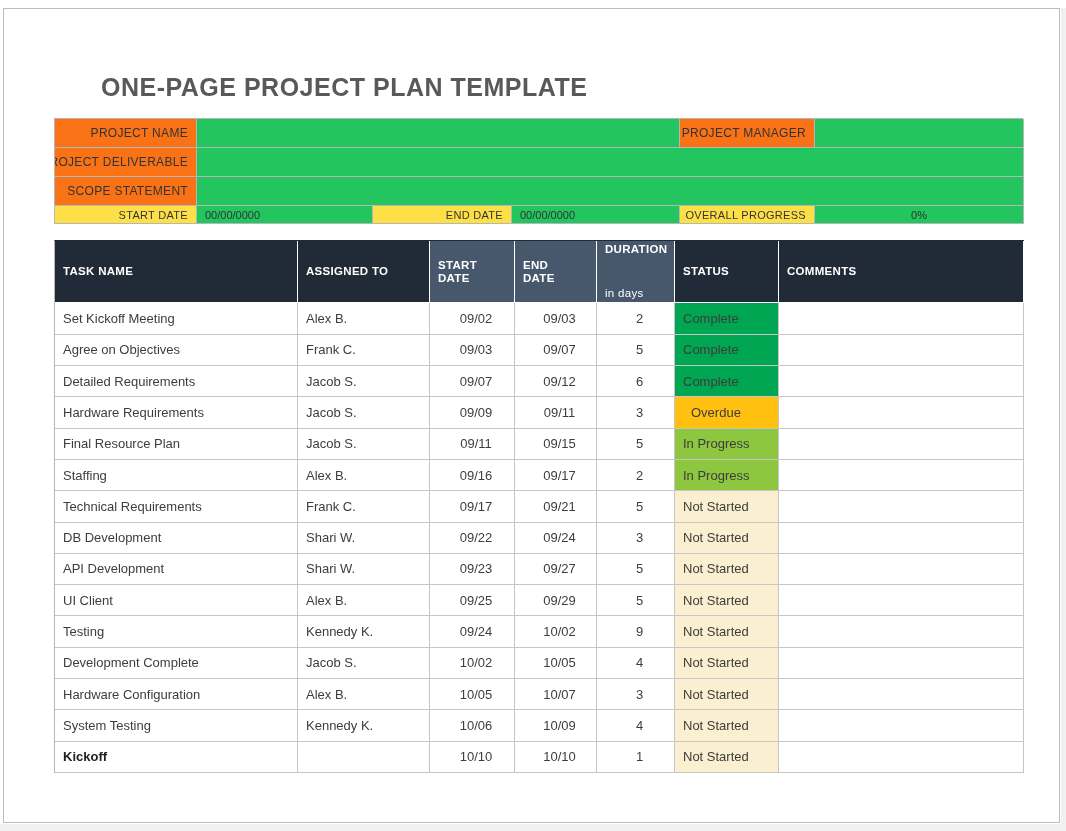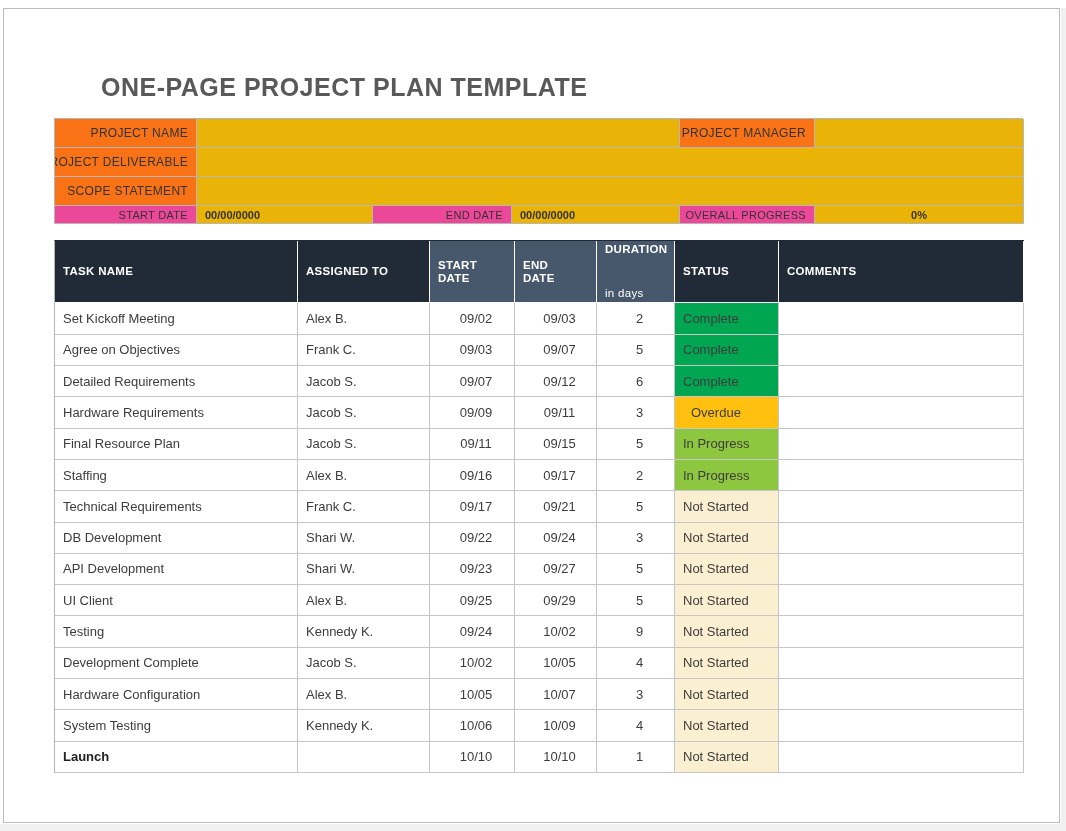--- a/index.html
+++ b/index.html
@@ -45,23 +45,23 @@
     border-bottom: 1px solid #b6b6b6;
     display: flex; align-items: center;
     overflow: hidden; white-space: nowrap;
   }
   .info .lbl {
     background: #f97316;
     justify-content: flex-end;
     padding-right: 8px;
     letter-spacing: 0.3px;
   }
-  .info .val { background: #eab308; padding-left: 8px; font-weight: bold; }
+  .info .val { background: #22c55e; padding-left: 8px; }
   .info .r4 { font-size: 11px; }
-  .info .r4.lbl { background: #ec4899; padding-left: 38px; }
+  .info .r4.lbl { background: #fde047; padding-left: 38px; }
   .info .center { justify-content: center; padding-left: 0; }
   .sp3 { grid-column: span 3; }
   .sp5 { grid-column: span 5; }
   
   .plan-wrap { position: absolute; left: 50px; top: 231px; }
   table.plan {
     border-collapse: separate; border-spacing: 0;
     table-layout: fixed; width: 969px;
     border-left: 1px solid #b6b6b6;
     border-top: 1px solid #1e2936;
@@ -266,21 +266,21 @@
           <tr>
             <td class="task">System Testing</td>
             <td class="name">Kennedy K.</td>
             <td class="date">10/06</td>
             <td class="date">10/09</td>
             <td class="dur">4</td>
             <td class="status" style="background: rgb(251, 239, 210);">Not Started</td>
             <td class="comments"></td>
           </tr>
           <tr class="emph">
-            <td class="task">Launch</td>
+            <td class="task">Kickoff</td>
             <td class="name"></td>
             <td class="date">10/10</td>
             <td class="date">10/10</td>
             <td class="dur">1</td>
             <td class="status" style="background: rgb(251, 239, 210);">Not Started</td>
             <td class="comments"></td>
           </tr>
         </tbody>
     </table>
   </div>

